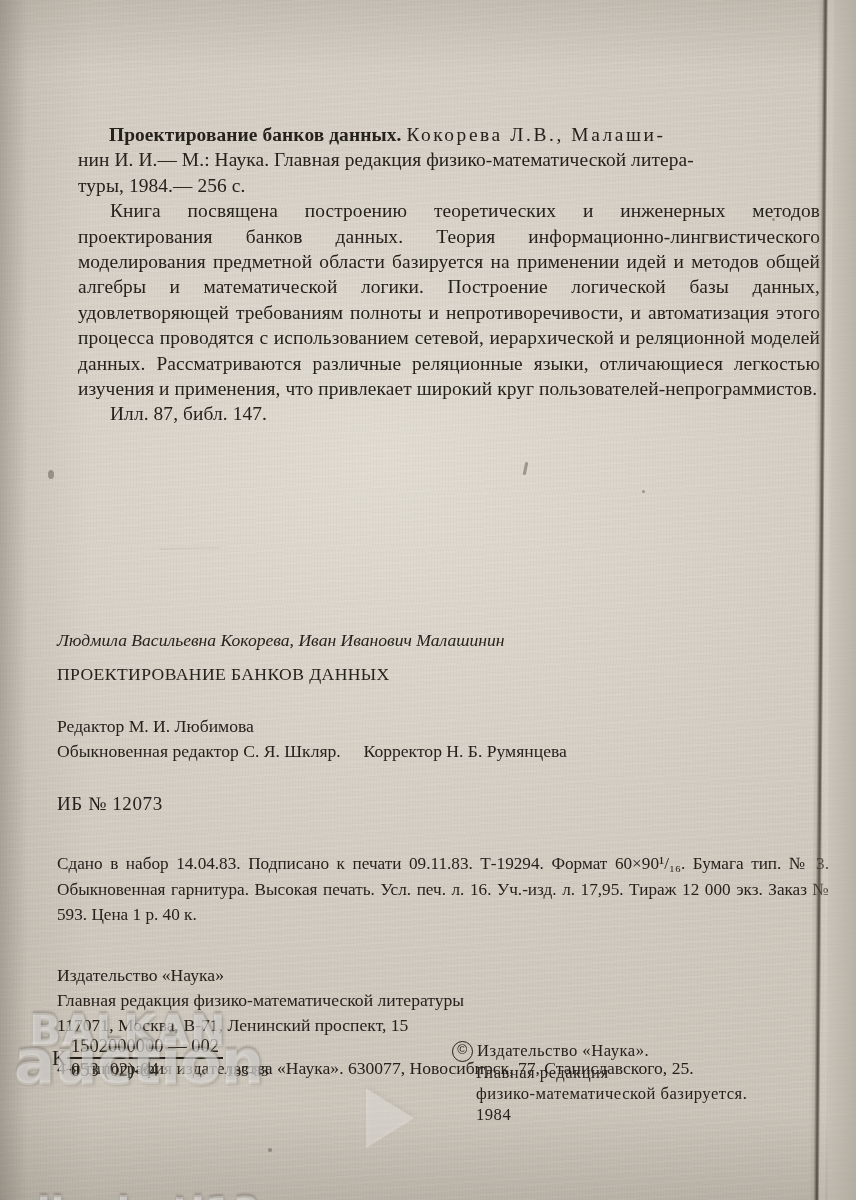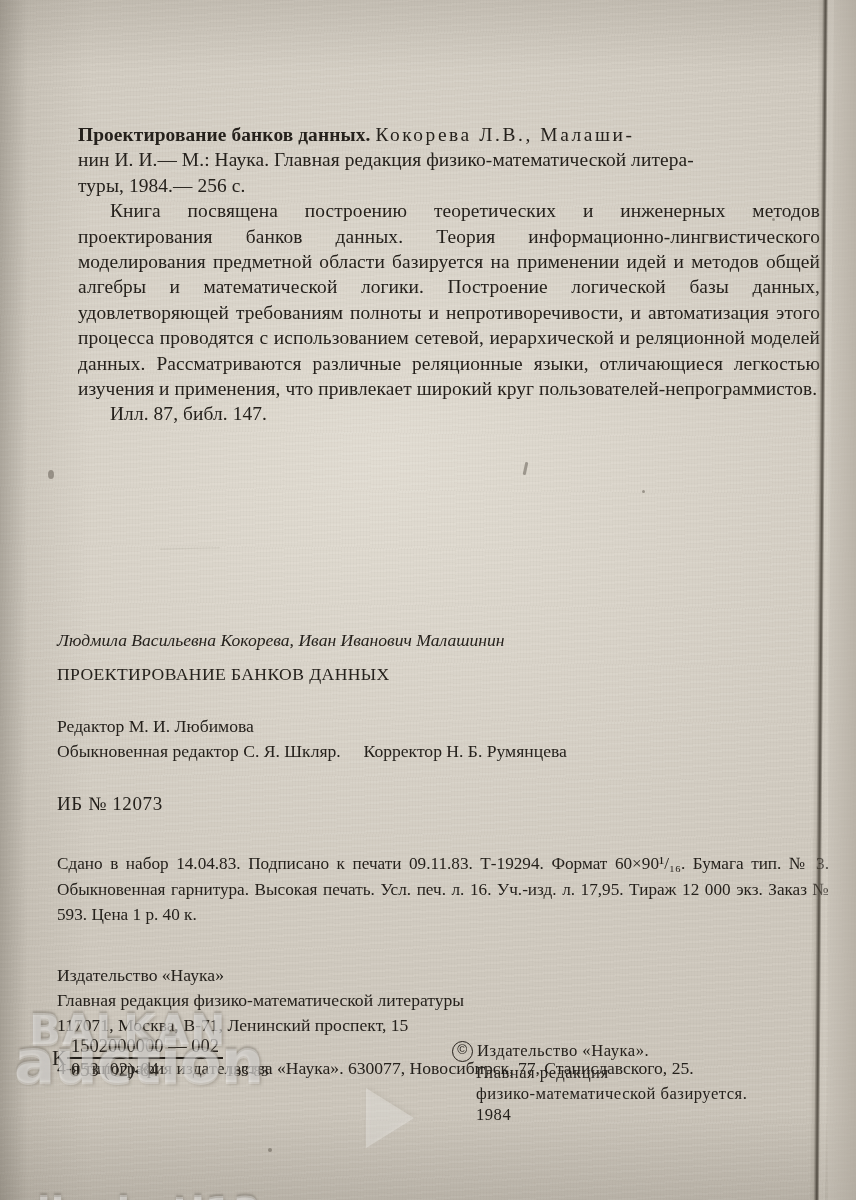--- a/index.html
+++ b/index.html
@@ -82,21 +82,21 @@
     left: 78px;
     top: 122px;
     width: 742px;
     font-size: 19.4px;
     line-height: 25.4px;
     text-align: justify;
     letter-spacing: .1px;
   }
   .annot p { margin: 0; }
   .annot .indent { text-indent: 32px; }
-  .annot .b { font-weight: bold; }
+  .annot .b { font-weight: bold; margin-left: 31px; }
   .annot .spaced { letter-spacing: 2.6px; }
 
   .imprint {
     position: absolute;
     left: 57px;
     top: 628px;
     width: 772px;
     font-size: 17.6px;
     line-height: 25px;
   }

